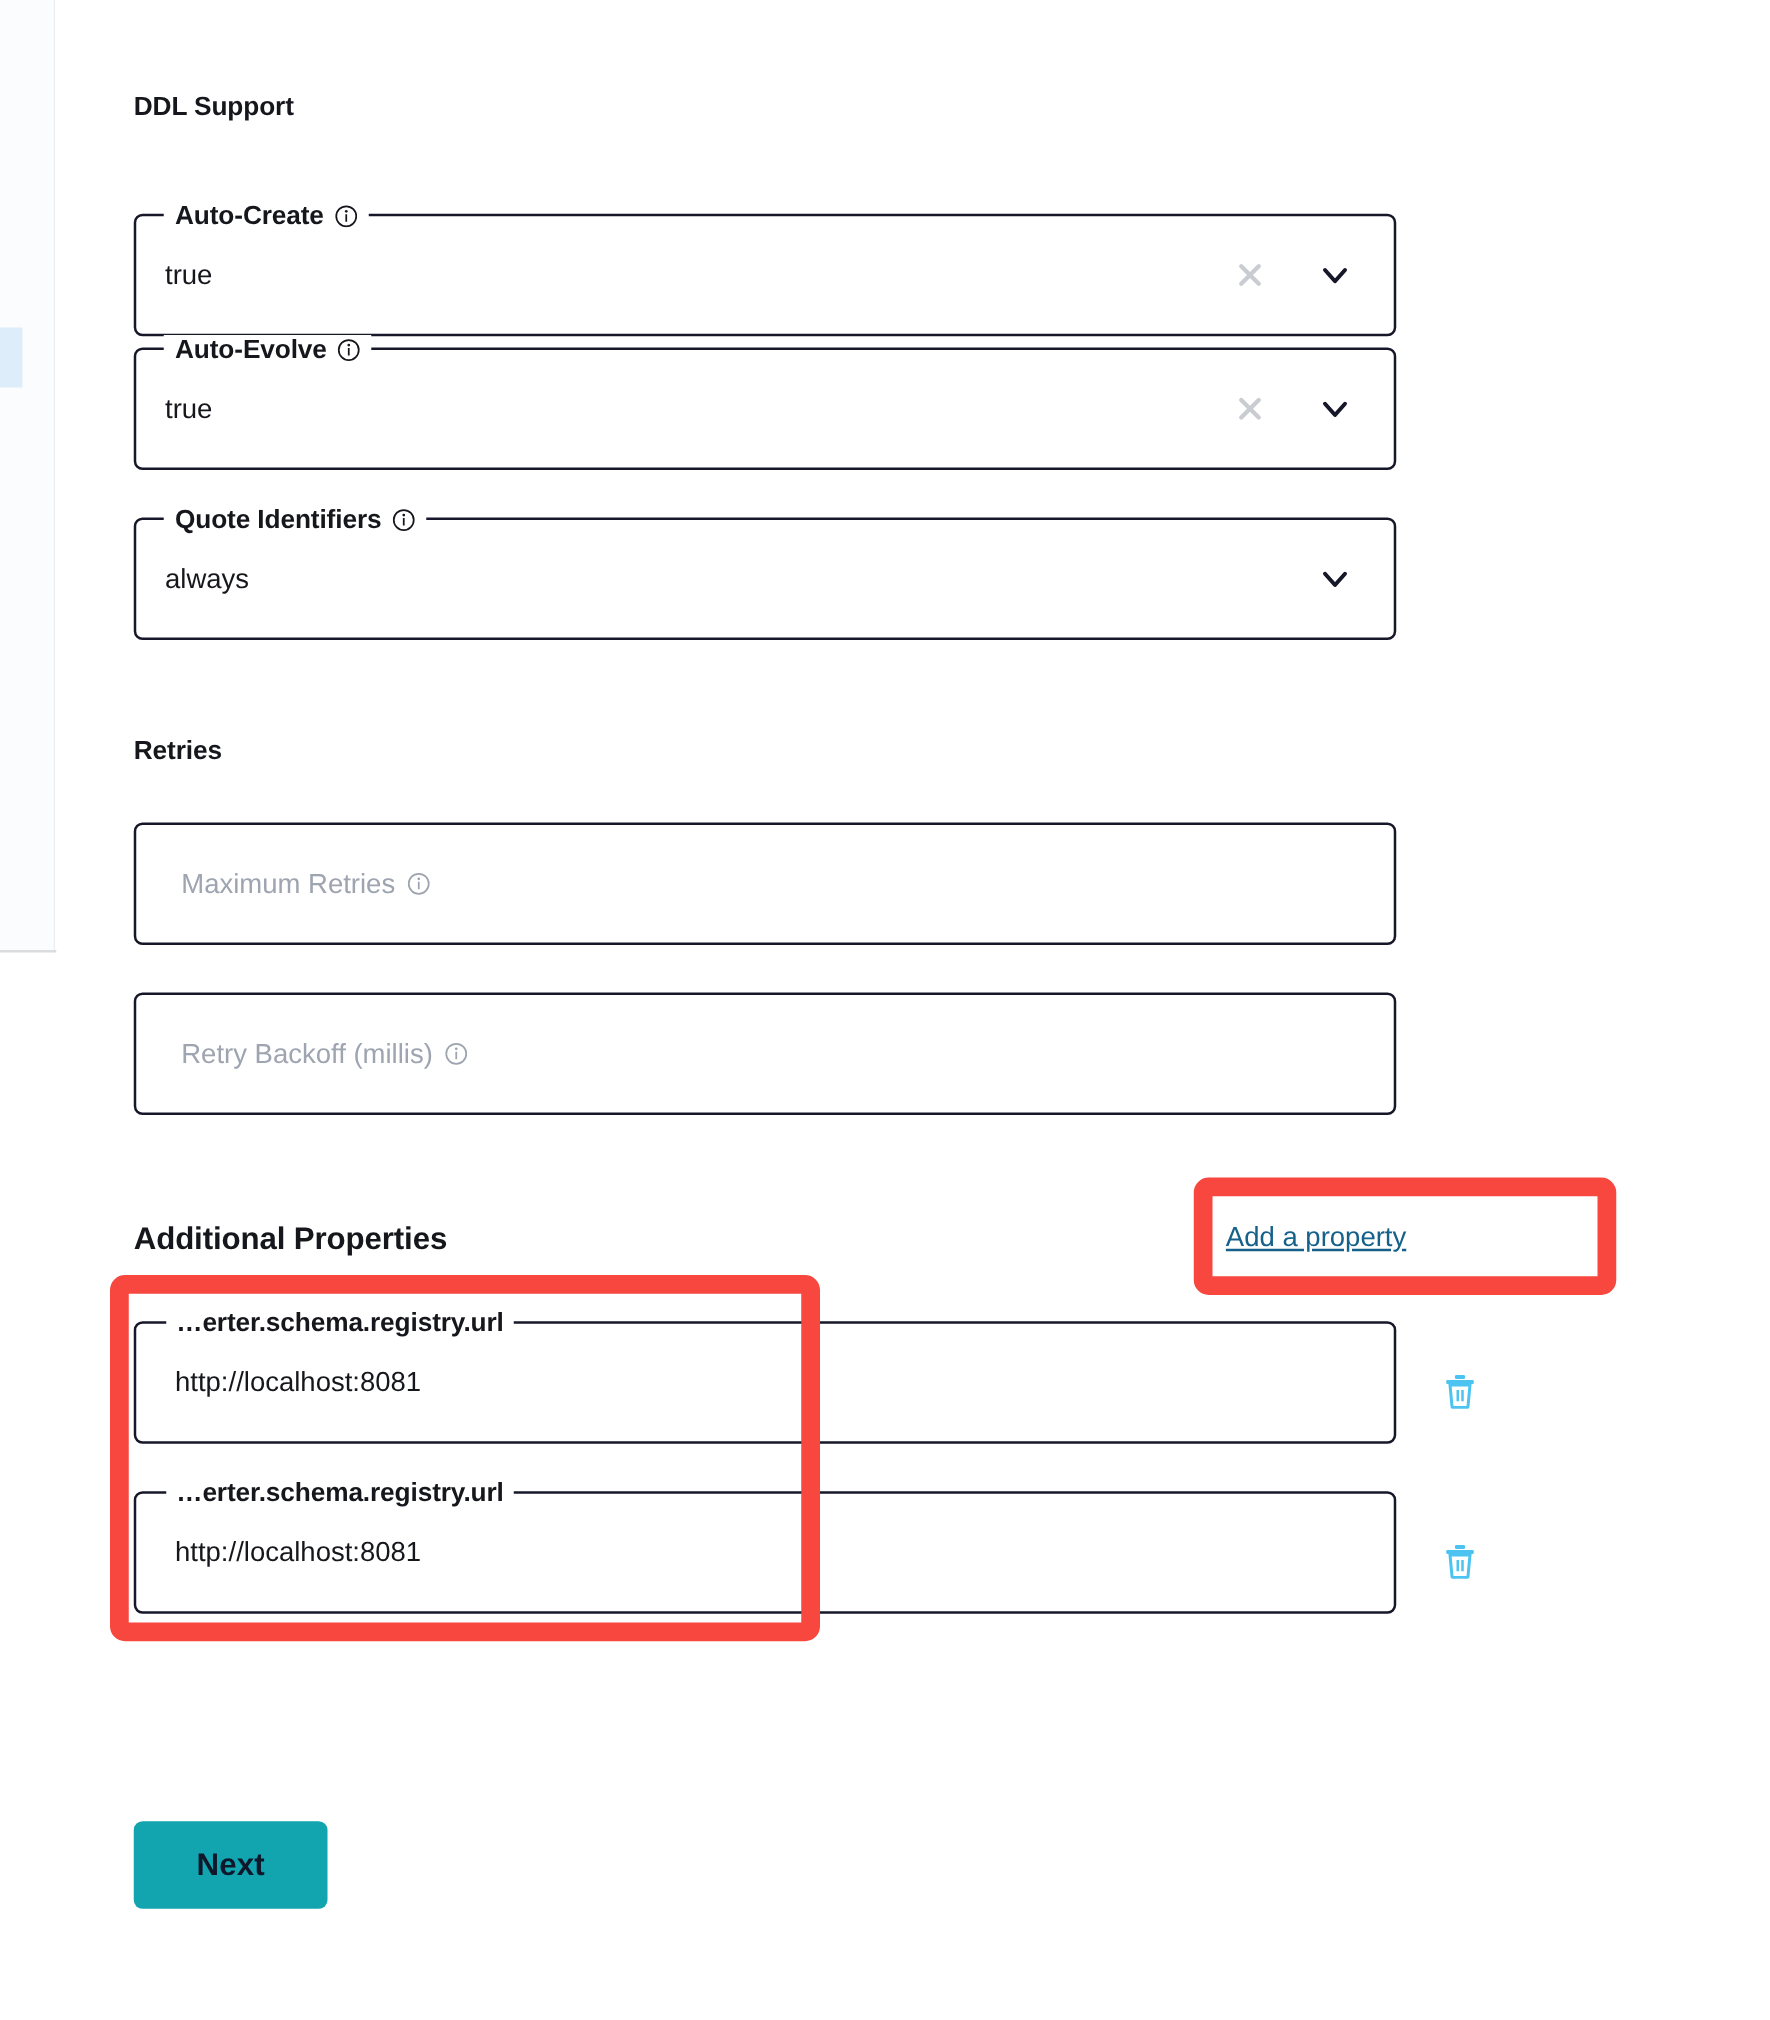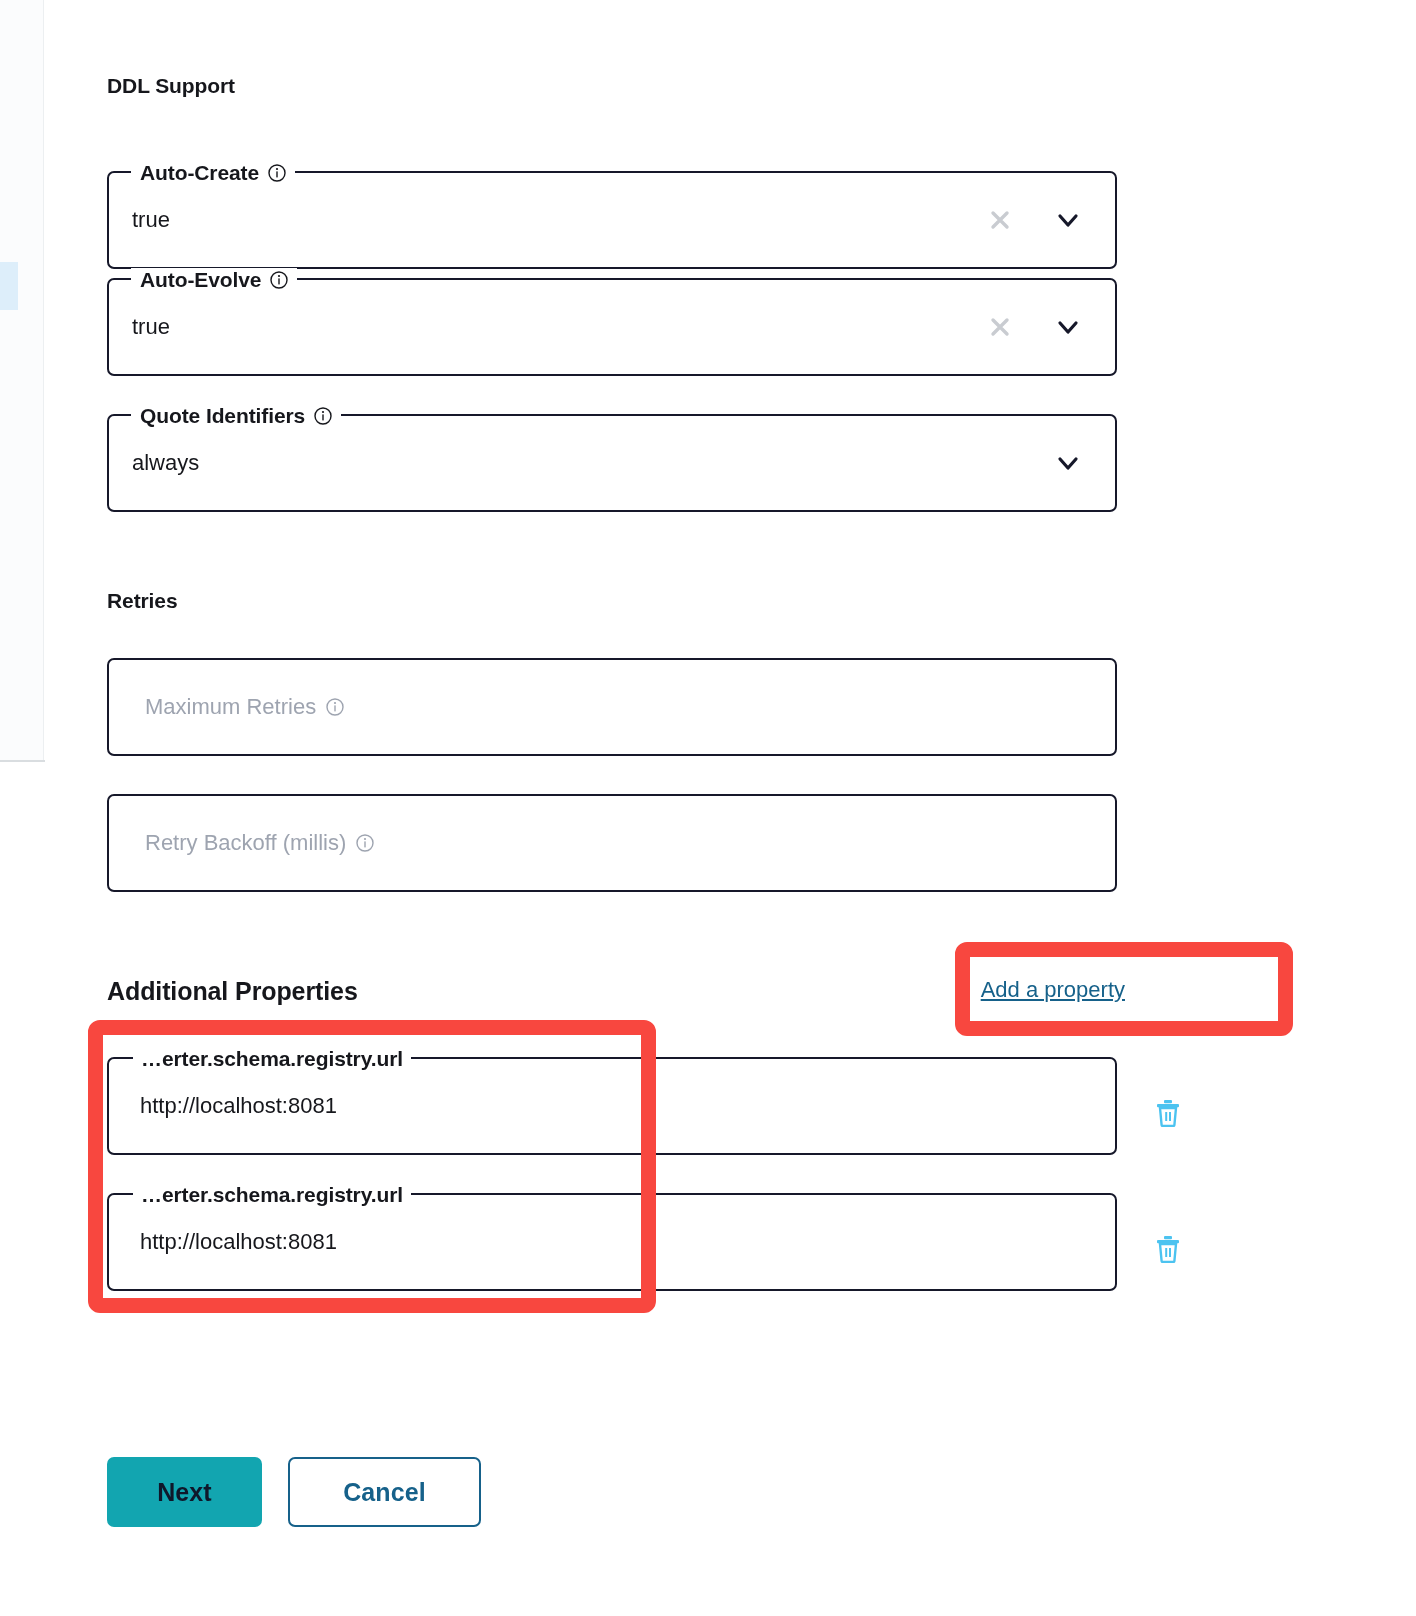--- a/index.html
+++ b/index.html
@@ -409,21 +409,20 @@
           <rect x="10.2" y="13" width="2" height="9" fill="#4cc3f0"></rect>
           <rect x="14" y="13" width="2" height="9" fill="#4cc3f0"></rect>
         </svg>
       </span>
     </div>
 
   </div>
 
   <div class="btn-row">
     <div class="btn btn-primary">Next</div>
-    <div class="btn btn-secondary">Cancel</div>
   </div>
 
   <div class="right-nav">
     
     
     
     
     
     
     

